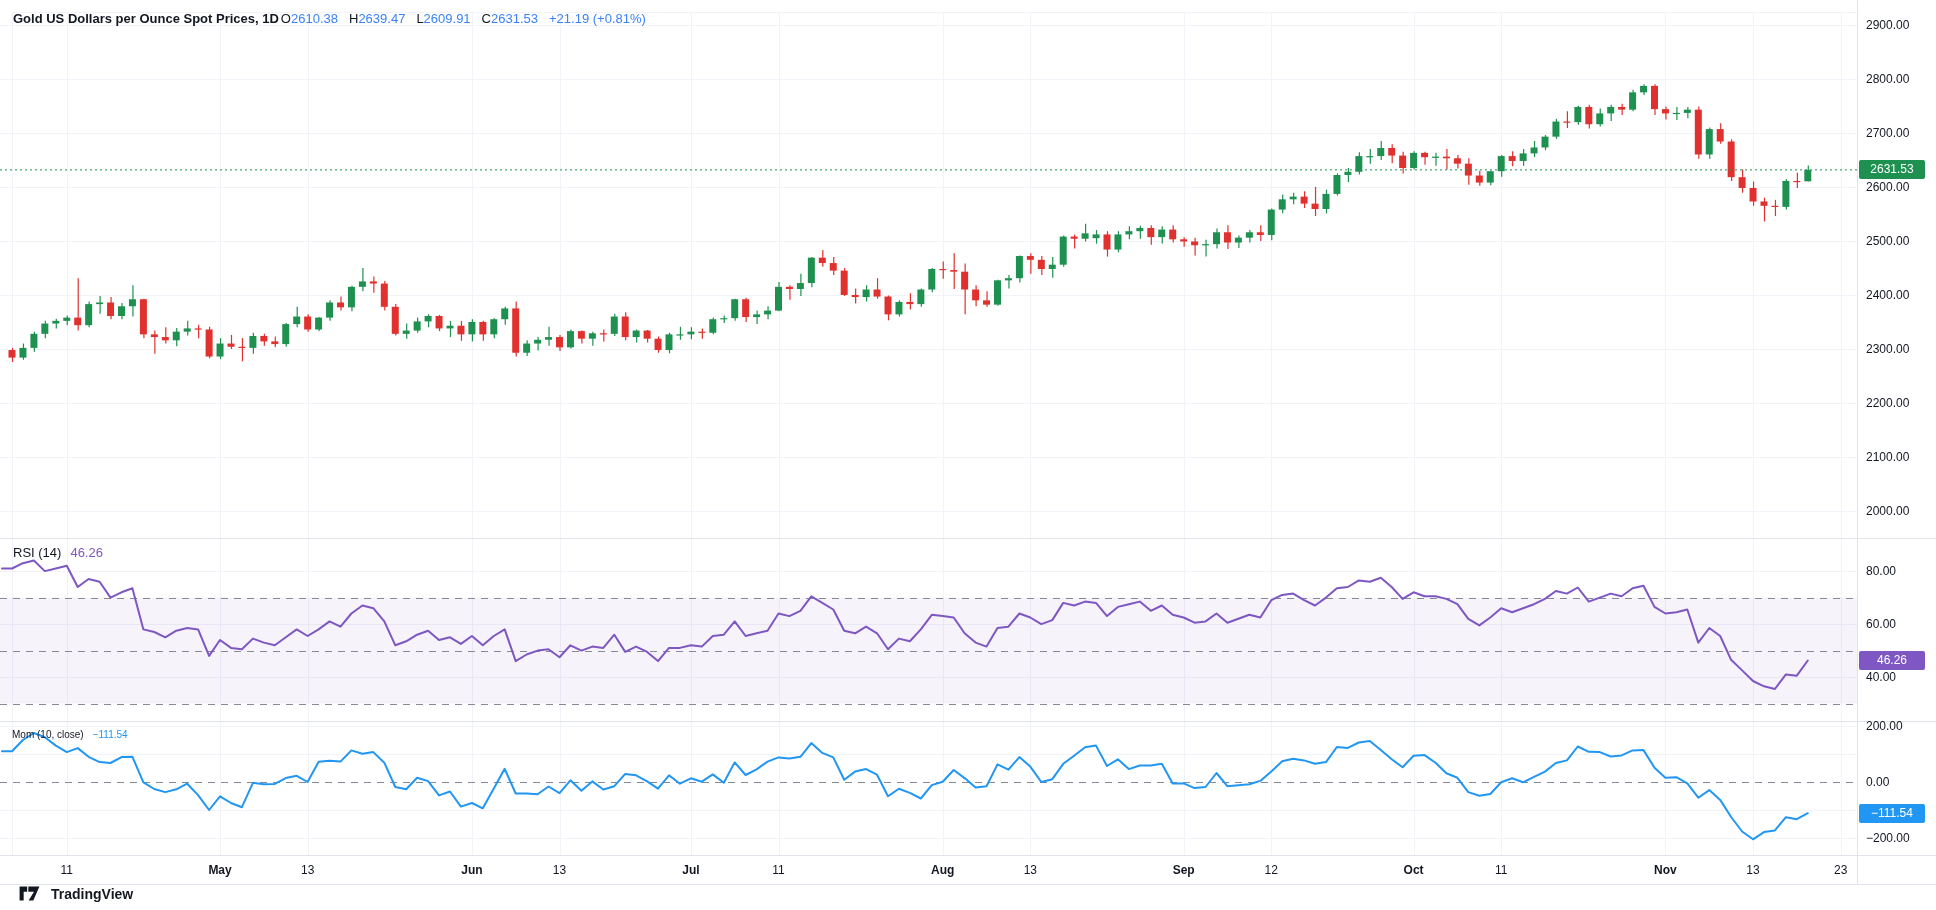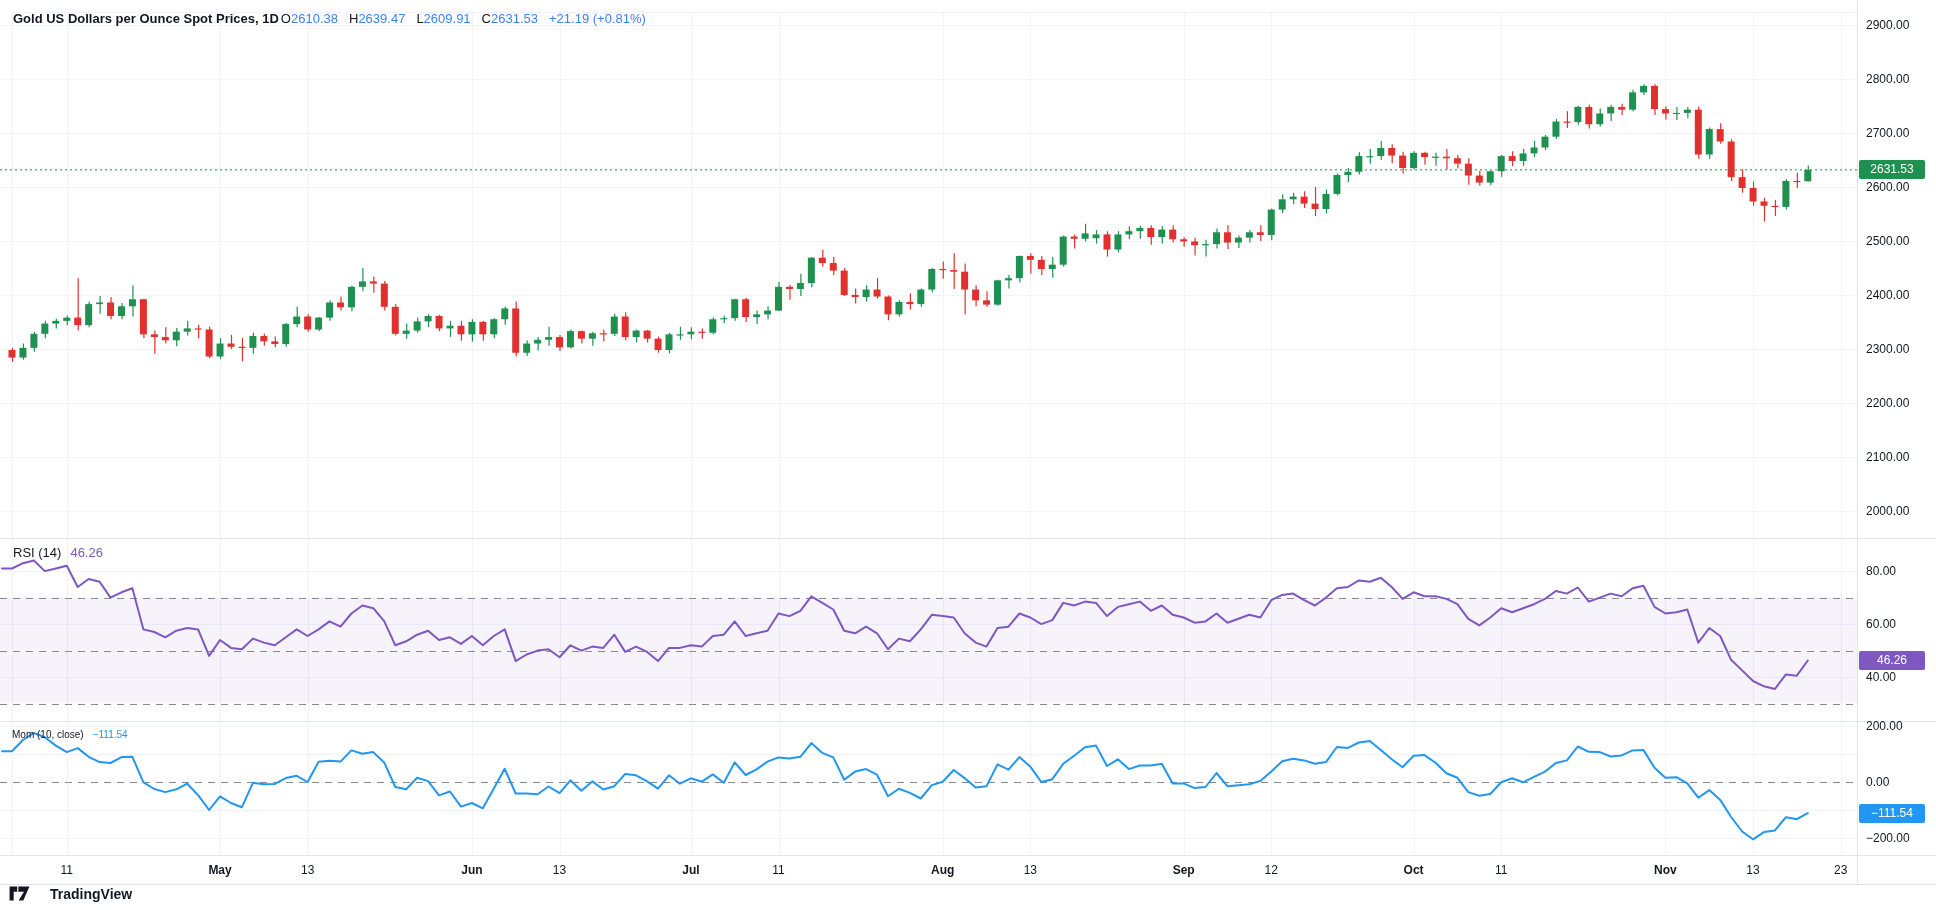--- a/index.html
+++ b/index.html
@@ -16,21 +16,21 @@
   .up-text{color:#3b82f6;}
   #legend-rsi{left:13px;top:545px;font-size:13px;color:#131722;}
   #legend-mom{left:12px;top:729px;font-size:10px;color:#131722;}
   #legend-rsi .val{color:#7e57c2;margin-left:9px;}
   #legend-mom .val{color:#2196f3;margin-left:9px;}
   .badge{position:absolute;left:1859px;width:66px;height:19px;line-height:19px;
          text-align:center;color:#fff;font-size:12px;border-radius:2px;z-index:4;}
   #price-badge{background:#1e9150;}
   #rsi-badge{background:#7e57c2;}
   #mom-badge{background:#2196f3;}
-  #tv-logo{left:9px;top:885px;display:flex;align-items:center;gap:20px;
+  #tv-logo{left:19px;top:885px;display:flex;align-items:center;gap:11px;
            color:#131722;font-size:14px;font-weight:600;text-decoration:none;}
 </style>
 </head>
 <body>
 
 <div id="chart-host"><svg width="1936" height="910">
       <g>
         <line x1="12.5" y1="12" x2="12.5" y2="855" stroke="#f1f3f9" stroke-width="1"></line>
         <line x1="67.5" y1="12" x2="67.5" y2="855" stroke="#f1f3f9" stroke-width="1"></line>
         <line x1="220.5" y1="12" x2="220.5" y2="855" stroke="#f1f3f9" stroke-width="1"></line>

